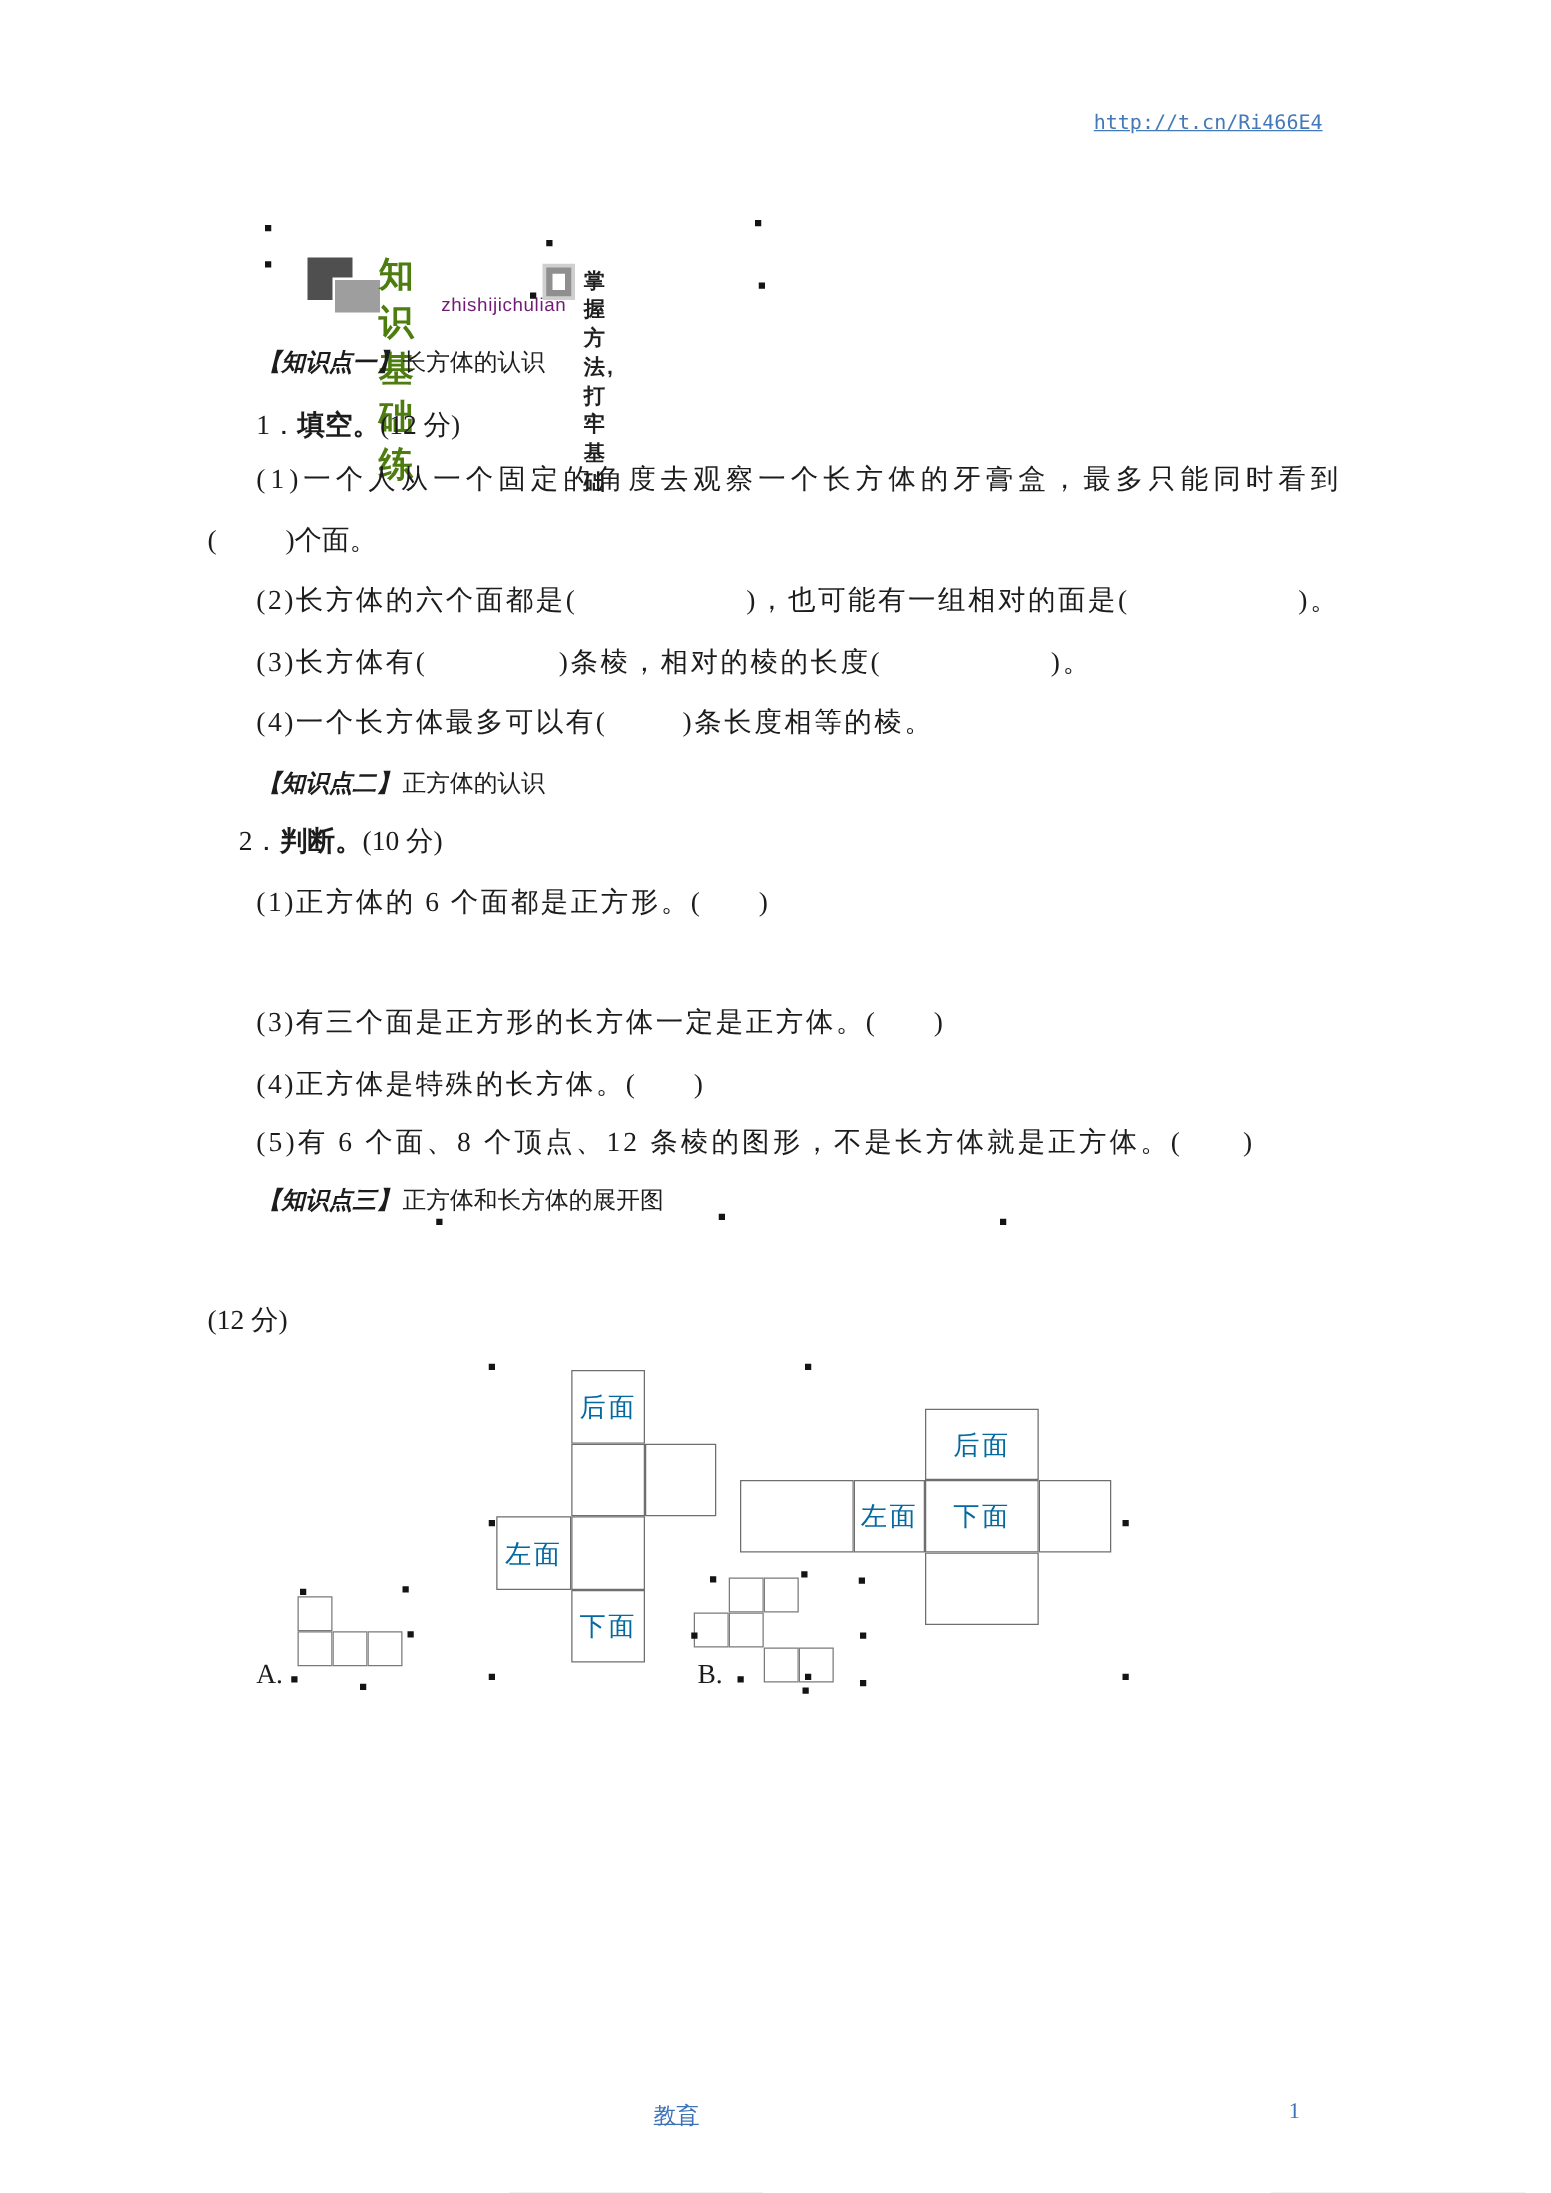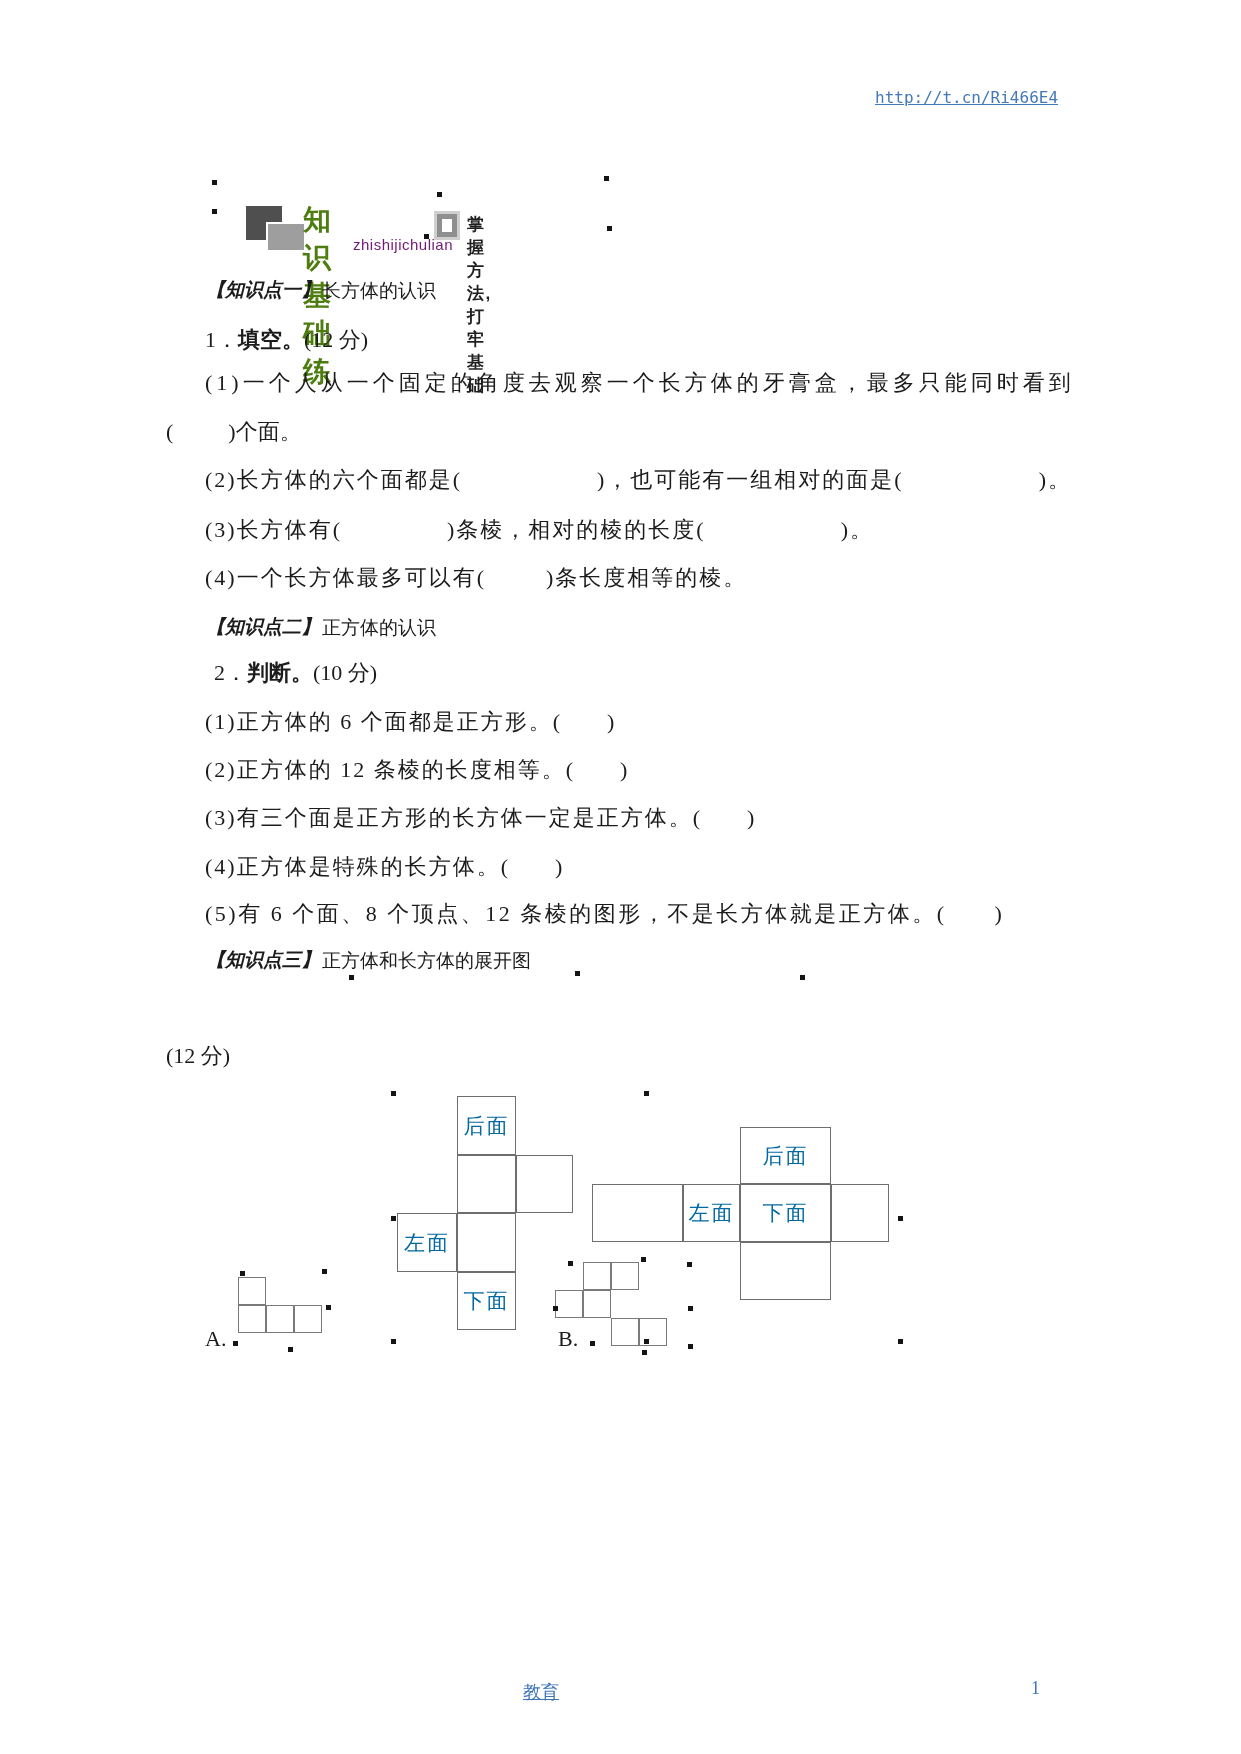--- a/index.html
+++ b/index.html
@@ -141,24 +141,23 @@
 
   <div class="line" style="top:370px;left:205px;letter-spacing:4px;">(1)一个人从一个固定的角度去观察一个长方体的牙膏盒，最多只能同时看到</div>
   <div class="line" style="top:419px;left:166px;">(          )个面。</div>
   <div class="line" style="top:467px;left:205px;letter-spacing:2px;">(2)长方体的六个面都是(                  )，也可能有一组相对的面是(                  )。</div>
   <div class="line" style="top:517px;left:205px;letter-spacing:2px;font-family:Liberation Serif, serif;">(3)长方体有(              )条棱，相对的棱的长度(                  )。</div>
   <div class="line" style="top:565px;left:205px;letter-spacing:2px;">(4)一个长方体最多可以有(        )条长度相等的棱。</div>
 
   <div class="line" style="top:613px;left:206px;"><span class="kp-label">【知识点二】</span></div>
   <div class="line kp-title" style="top:615px;left:322px;">正方体的认识</div>
 
-  <div class="line" style="top:660px;left:214px;"><span>2．</span><span class="bold-verb">判断。</span><span>(10 分)</span></div>
+  <div class="line" style="top:660px;left:191px;"><span>2．</span><span class="bold-verb">判断。</span><span>(10 分)</span></div>
 
   <div class="line" style="top:709px;left:205px;letter-spacing:2px;">(1)正方体的 6 个面都是正方形。(      )</div>
-  <div class="line" style="top:757px;left:205px;letter-spacing:2px;">(2)正方体的 12 条棱的长度相等。(      )</div>
   <div class="line" style="top:805px;left:205px;letter-spacing:2px;">(3)有三个面是正方形的长方体一定是正方体。(      )</div>
   <div class="line" style="top:854px;left:205px;letter-spacing:2px;">(4)正方体是特殊的长方体。(      )</div>
   <div class="line" style="top:901px;left:205px;letter-spacing:2.5px;">(5)有 6 个面、8 个顶点、12 条棱的图形，不是长方体就是正方体。(      )</div>
 
   <div class="line" style="top:946px;left:206px;"><span class="kp-label">【知识点三】</span></div>
   <div class="line kp-title" style="top:948px;left:322px;">正方体和长方体的展开图</div>
 
   <div class="line" style="top:1043px;left:166px;">(12 分)</div>
 
   <div id="net0">

